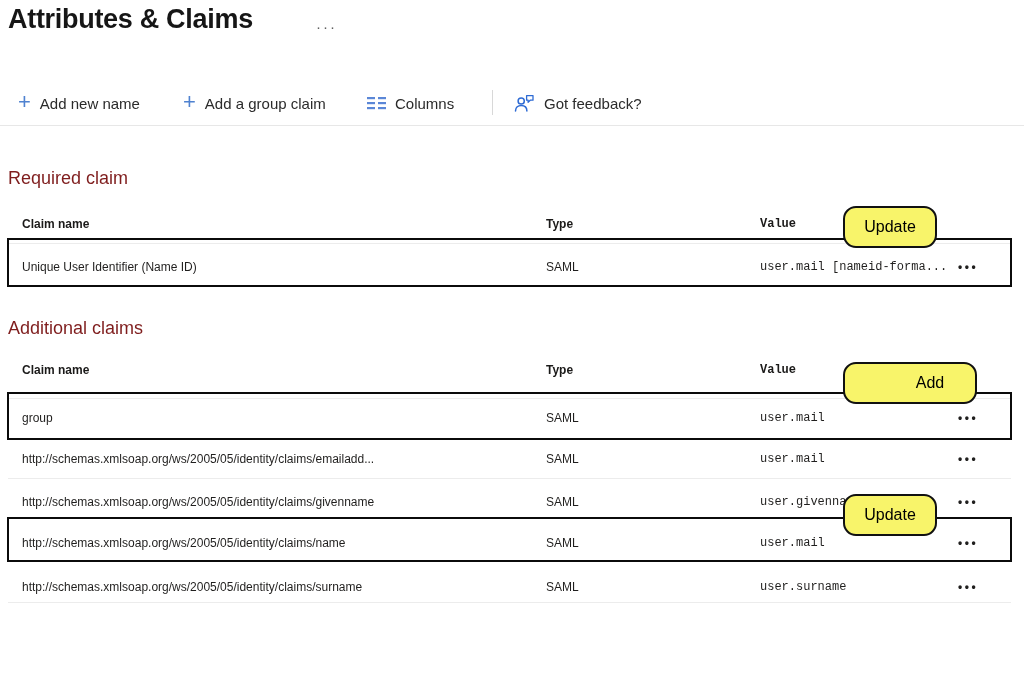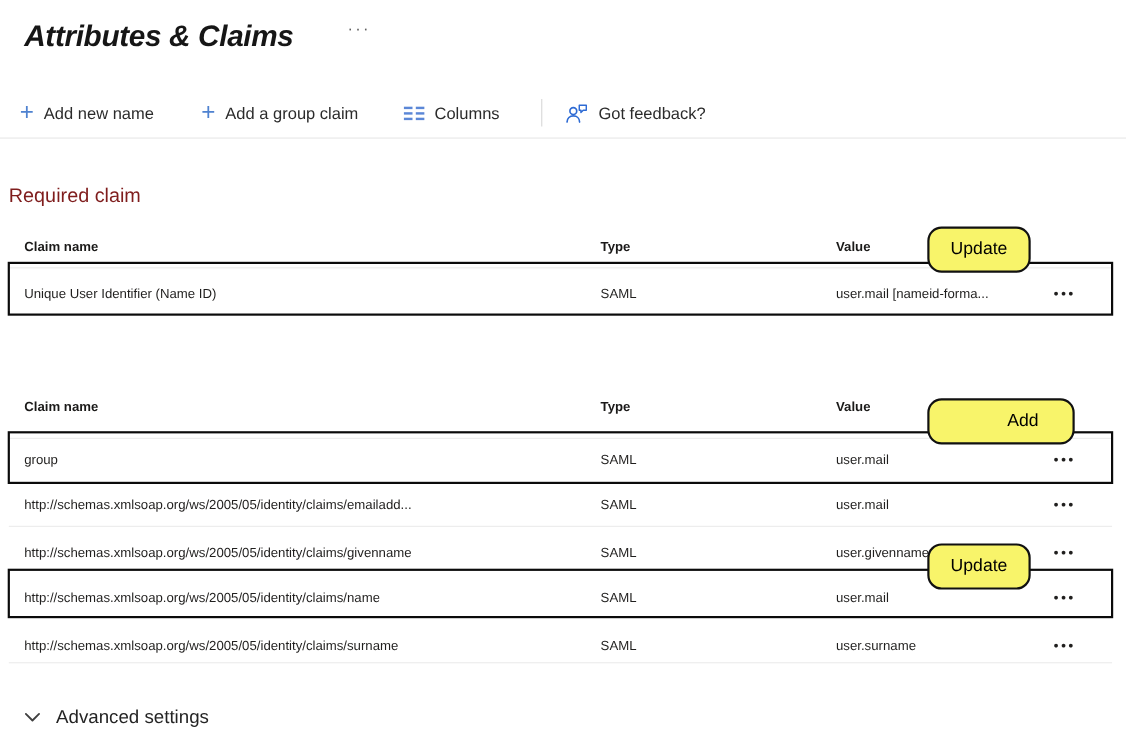--- a/index.html
+++ b/index.html
@@ -2,22 +2,22 @@
 <html><head>
 <meta charset="utf-8">
 <style>
   html,body{margin:0;padding:0;background:#ffffff;}
   .page{
     position:relative;width:1024px;height:673px;background:#ffffff;
     font-family:"Liberation Sans",sans-serif;color:#201f1e;overflow:hidden;
   }
   
   .page-title{
-    position:absolute;left:8px;top:4px;margin:14px;
-    font-size:27px;font-weight:700;color:#161616;letter-spacing:-0.3px;font-style:italic;
+    position:absolute;left:8px;top:4px;margin:0;
+    font-size:27px;font-weight:700;color:#161616;letter-spacing:-0.3px;
   }
   .more-options{
     position:absolute;left:312px;top:16px;background:none;border:none;cursor:pointer;
     font-size:15px;color:#5f5f5f;letter-spacing:2px;font-family:inherit;padding:2px 4px;
   }
   
   .tb-btn{
     position:absolute;top:90px;display:flex;align-items:center;gap:9px;
     background:none;border:none;cursor:pointer;padding:0;height:26px;
     font-family:inherit;font-size:15px;color:#2b2b2b;white-space:nowrap;
@@ -25,21 +25,21 @@
   .tb-plus{color:#4f82d0;font-size:22px;font-weight:400;line-height:20px;transform:translateY(-1px);}
   .tb-sep{position:absolute;left:492px;top:90px;width:1px;height:25px;background:#d8d8d8;}
   .toolbar-divider{position:absolute;left:0;top:125px;width:1024px;height:1px;background:#e7e7e7;}
   
   .section-heading{position:absolute;left:8px;margin:0;font-size:18px;font-weight:400;color:#7f1d1d;}
   .trow{position:absolute;left:0;width:1024px;height:22px;line-height:22px;}
   .trow .c{position:absolute;white-space:nowrap;font-size:12px;color:#201f1e;}
   .thead .c{font-weight:700;color:#1b1a19;}
   .c-name{left:22px;max-width:515px;overflow:hidden;}
   .c-type{left:546px;}
-  .c-value{left:760px;max-width:200px;overflow:hidden;}
+  .c-value{left:760px;max-width:200px;overflow:hidden;font-family:Liberation Mono, monospace;}
   .c-menu{
     left:958px;font-size:13px;font-weight:700;letter-spacing:2.5px;color:#3b3b3b;
     background:none;border:none;cursor:pointer;font-family:inherit;padding:0;line-height:22px;
   }
   .rdiv{position:absolute;left:8px;width:1003px;height:1px;background:#ececec;}
   
   .hl-box{
     position:absolute;left:7px;width:1001px;border:2px solid #0b0b0b;
     background:transparent;z-index:3;pointer-events:none;
   }
@@ -112,20 +112,21 @@
   <div class="trow" style="top:256px;">
     <span class="c c-name">Unique User Identifier (Name ID)</span>
     <span class="c c-type">SAML</span>
     <span class="c c-value">user.mail [nameid-forma...</span>
     <button class="c c-menu">•••</button>
   </div>
 
   <div class="hl-box" style="top:238px;height:45px;"></div>
   <div class="callout" style="top:206px;">Update</div>
 
+  <h2 class="section-heading" style="top:318px;">Additional claims</h2>
 
   <div class="trow thead" style="top:359px;">
     <span class="c c-name">Claim name</span>
     <span class="c c-type">Type</span>
     <span class="c c-value">Value</span>
   </div>
 
   <div class="rdiv" style="top:398px;"></div>
 
   <div class="trow" style="top:407px;">
@@ -166,22 +167,14 @@
   </div>
 
   <div class="rdiv" style="top:602px;"></div>
 
   <div class="hl-box" style="top:392px;height:44px;"></div>
   <div class="callout" style="top:362px;padding-left:40px;">Add</div>
 
   <div class="hl-box" style="top:517px;height:41px;"></div>
   <div class="callout" style="top:494px;">Update</div>
 
-  <button class="advanced">
-    <span>
-      <svg width="15" height="10" viewBox="0 0 15 10">
-        <polyline points="1.5,2 7.5,8 13.5,2" fill="none" stroke="#404040" stroke-width="1.7" stroke-linecap="round" stroke-linejoin="round"></polyline>
-      </svg>
-    </span>
-    <span>Advanced settings</span>
-  </button>
 
 </div>
 
 </body></html>

